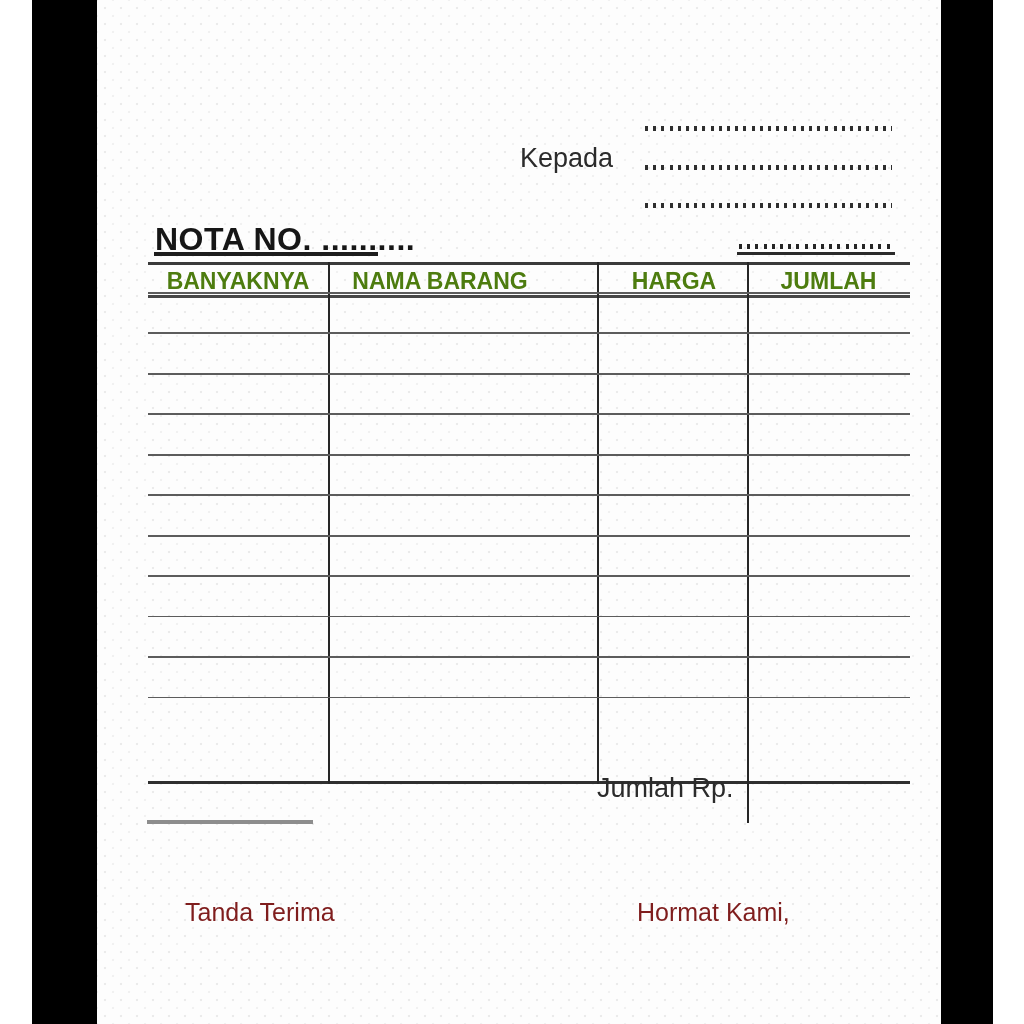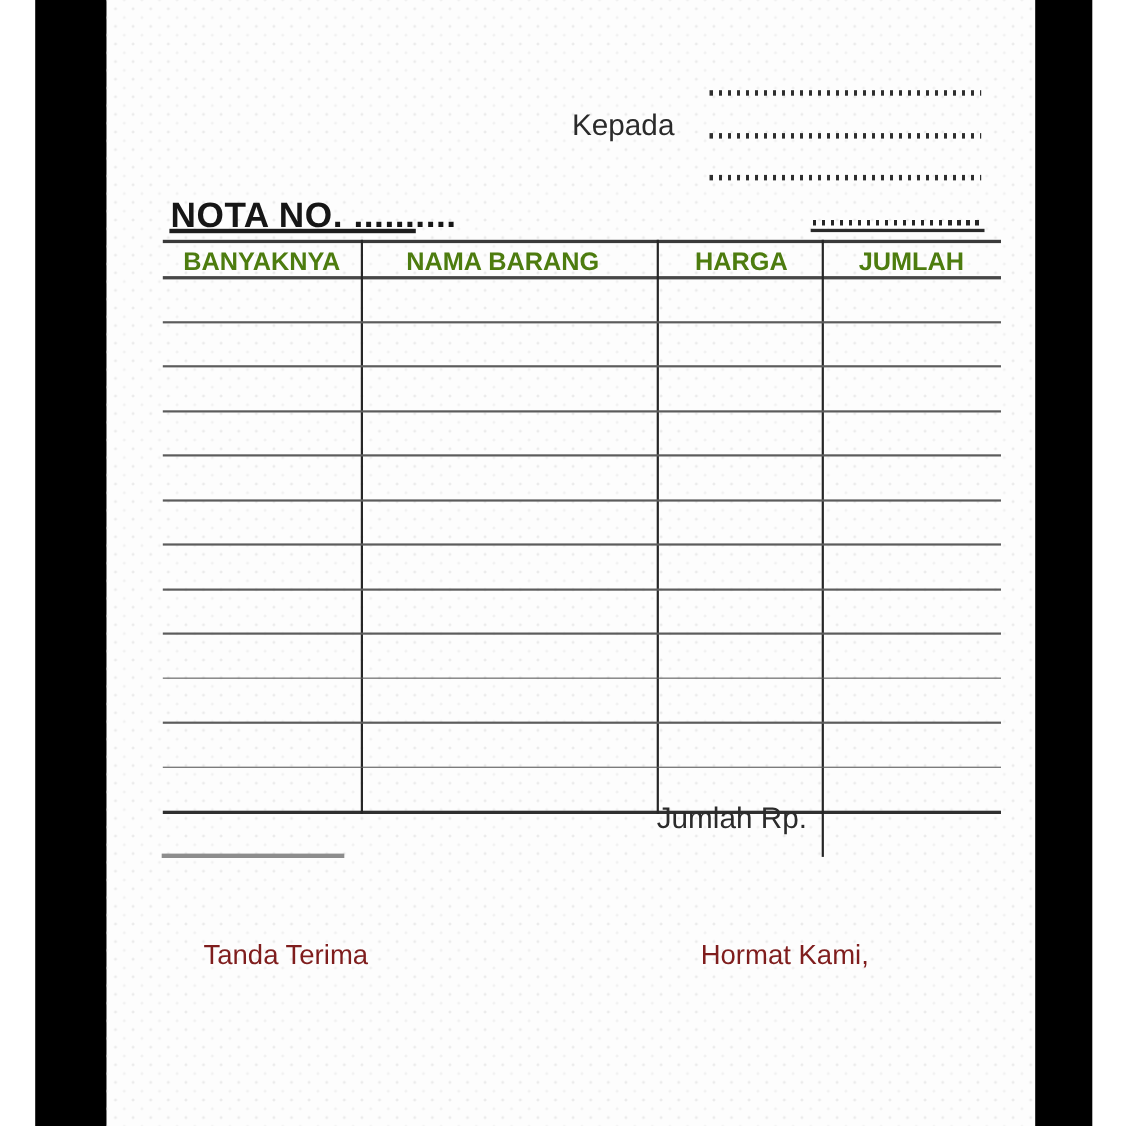--- a/index.html
+++ b/index.html
@@ -18,21 +18,21 @@
   .paper {
     position: absolute; left: 97px; top: 0; width: 844px; height: 1024px;
     background-color: #fdfdfd;
     background-image:
       radial-gradient(circle, #ebebeb 1px, transparent 1.6px),
       radial-gradient(circle, #f1f1f1 1px, transparent 1.6px);
     background-size: 16px 16px, 16px 16px;
     background-position: 0 0, 8px 8px;
   }
 
-  .abs { position: absolute; }
+  .abs { position: absolute; margin-top: 44px; }
 
   
   .kepada-label {
     left: 520px; top: 100px;
     font-size: 27px; color: #2b2b2b; line-height: 1.1;
   }
   .dotline {
     height: 5px; width: 247px; left: 645px;
     background-image: repeating-linear-gradient(90deg, #2e2e2e 0 3px, transparent 3px 8.2px);
   }
@@ -64,21 +64,21 @@
   .vline { width: 2px; top: 218px; background: #262626; }
   .vline.v1 { left: 328px; height: 522px; }
   .vline.v2 { left: 597px; height: 522px; }
   .vline.v3 { left: 747px; height: 561px; }
 
   .col-header {
     top: 224px; text-align: center;
     font-size: 23px; font-weight: bold; color: #4d7c0f; line-height: 26px;
   }
   .col-header.c0 { left: 148px; width: 180px; }
-  .col-header.c1 { left: 348px; width: 218px; }
+  .col-header.c1 { left: 331px; width: 218px; }
   .col-header.c2 { left: 597px; width: 154px; }
   .col-header.c3 { left: 747px; width: 163px; }
 
   
   .jumlah-rp {
     left: 597px; width: 143px; top: 729px; text-align: left;
     font-size: 27px; color: #2b2b2b;
   }
 
   .short-sign-line { left: 147px; top: 776px; width: 166px; height: 3.5px; background: #8d8d8d; }

